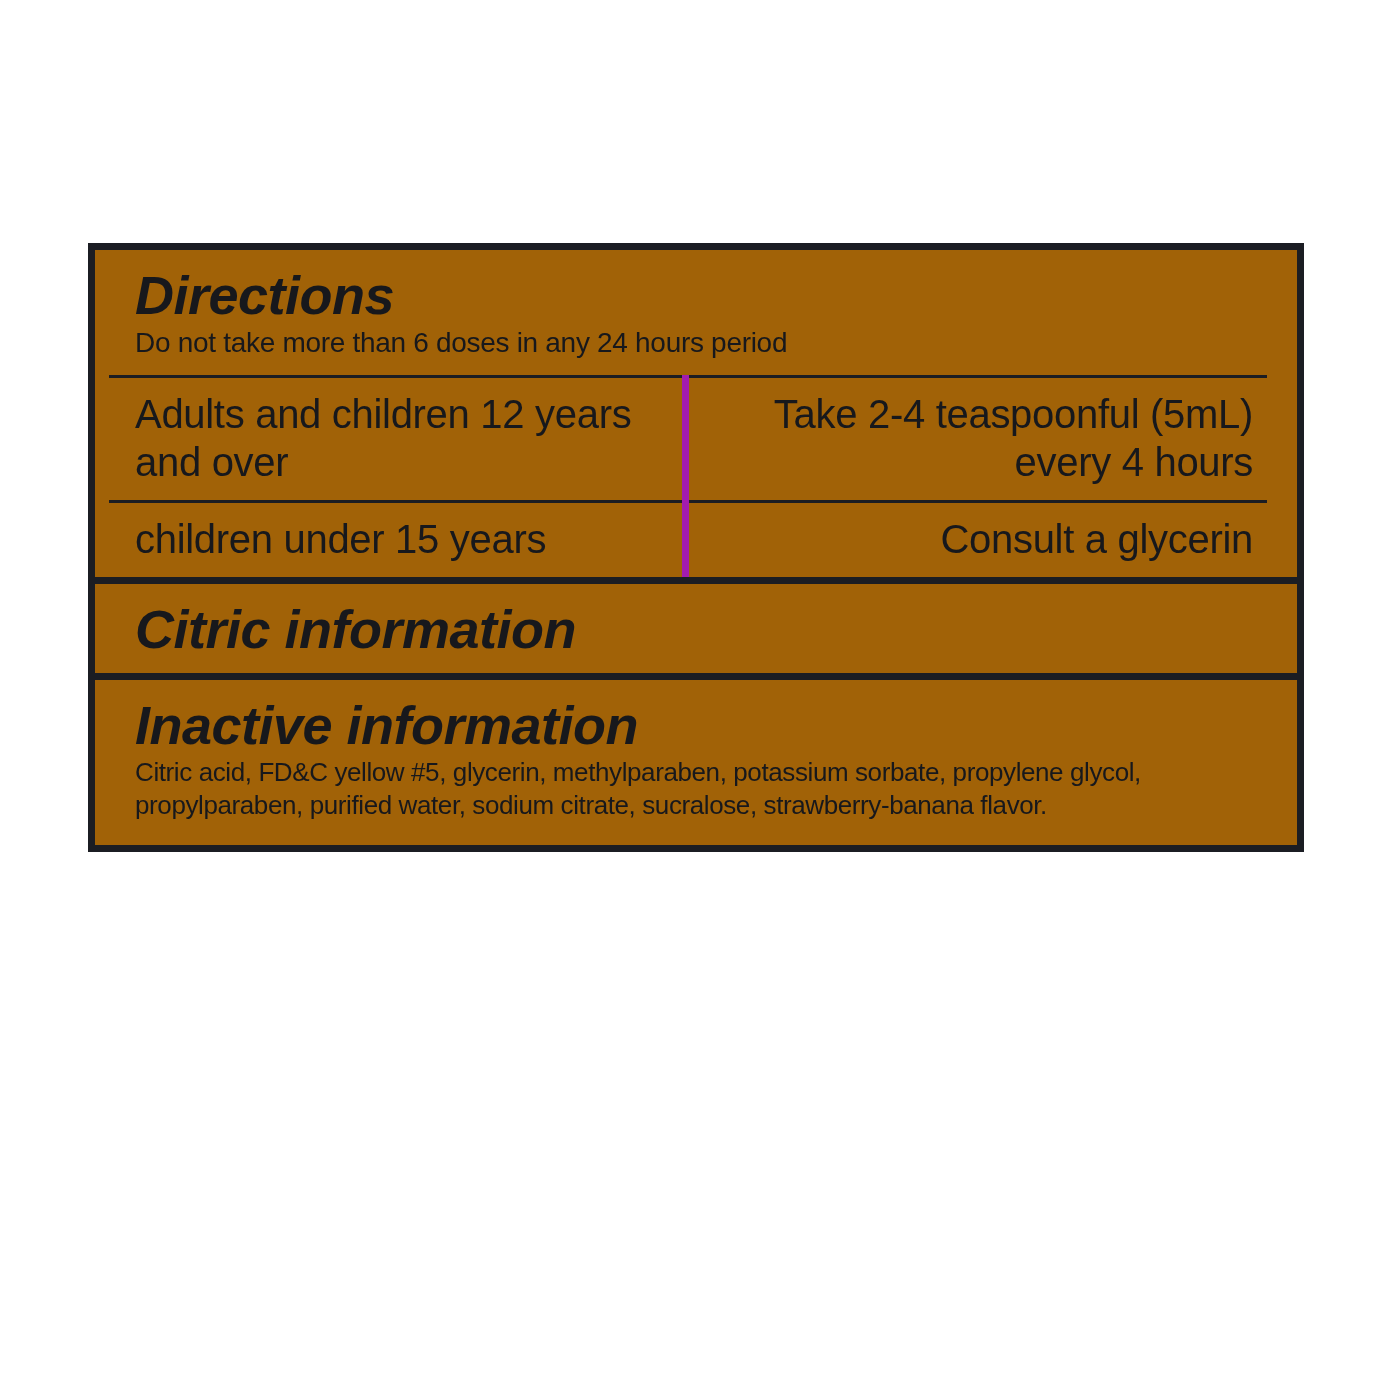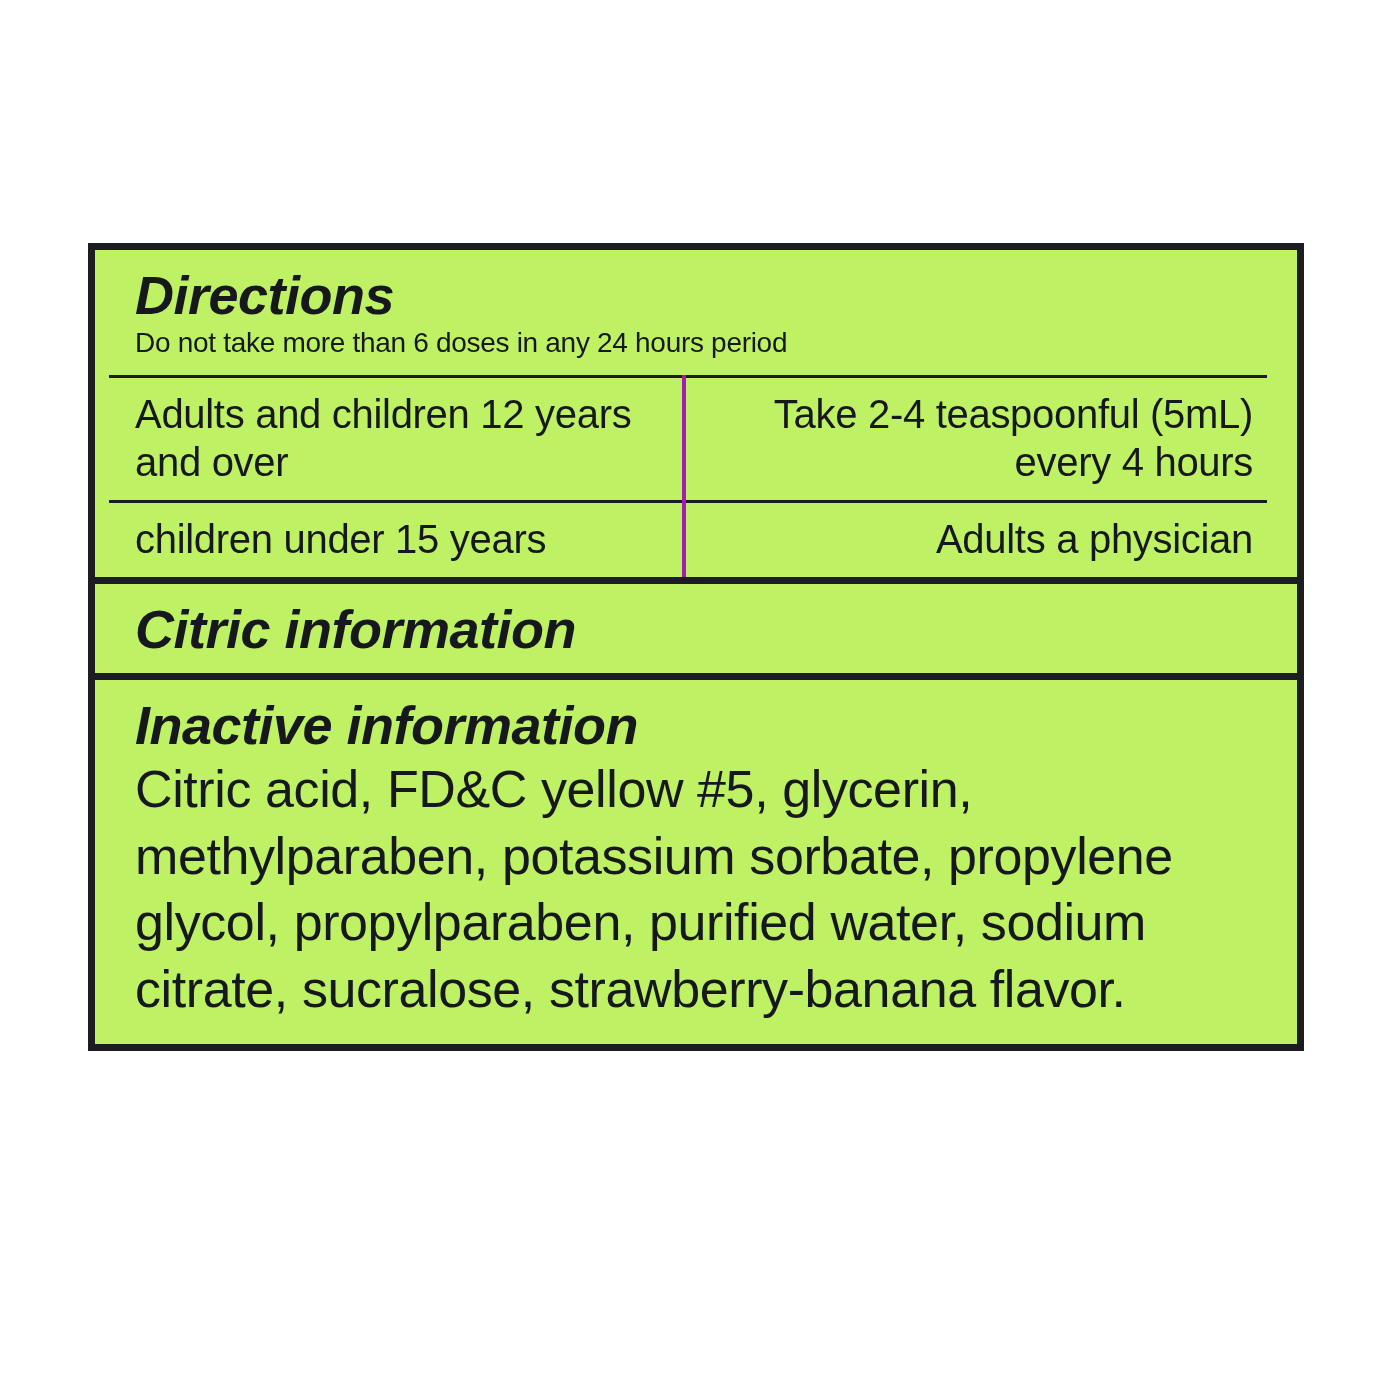--- a/index.html
+++ b/index.html
@@ -16,21 +16,21 @@
     overflow: hidden;
   }
 
   .drug-facts {
     position: absolute;
     left: 88px;
     top: 243px;
     width: 1216px;
     border: 7px solid #1b1d23;
     box-sizing: border-box;
-    background: #bef264;
+    background: #a16207;
   }
 
   .section {
     padding: 0;
   }
 
   .section-divider-thick {
     border-top: 7px solid #1b1d23;
   }
 
@@ -63,21 +63,21 @@
   .dose-table td {
     vertical-align: top;
     font-size: 40px;
     line-height: 1.2;
     letter-spacing: -0.3px;
     padding: 12px 14px 14px 14px;
     border-top: 3px solid #1b1d23;
   }
   .dose-table td.col-left {
     width: 46%;
-    border-right: 4px solid #a21caf;
+    border-right: 7px solid #a21caf;
     padding-left: 26px;
   }
   .dose-table td.col-right {
     padding-left: 24px;
     text-align: right;
   }
 
   .dose-wrap {
     padding: 0 30px 0 14px;
   }
@@ -100,21 +100,21 @@
     position: absolute;
     left: 6px;
     top: -2px;
     font-size: 36px;
   }
   .strong-label {
     font-weight: bold;
   }
 
   .body-text {
-    font-size: 52px;
+    font-size: 26px;
     line-height: 1.28;
     letter-spacing: -0.4px;
     margin: 2px 0 10px 0;
   }
 </style>
 </head>
 <body>
 
 <div class="drug-facts">
 
@@ -125,21 +125,21 @@
     </div>
     <div class="dose-wrap">
       <table class="dose-table">
         <tbody>
           <tr>
             <td class="col-left">Adults and children 12 years and over</td>
             <td class="col-right">Take 2-4 teaspoonful (5mL) every 4 hours</td>
           </tr>
           <tr>
             <td class="col-left">children under 15 years</td>
-            <td class="col-right">Adults a physician</td>
+            <td class="col-right">Consult a glycerin</td>
           </tr>
         </tbody>
       </table>
     </div>
   </div>
 
   <div class="section section-divider-thick">
     <div class="inner">
       <div class="heading">Citric information</div>
     </div>

